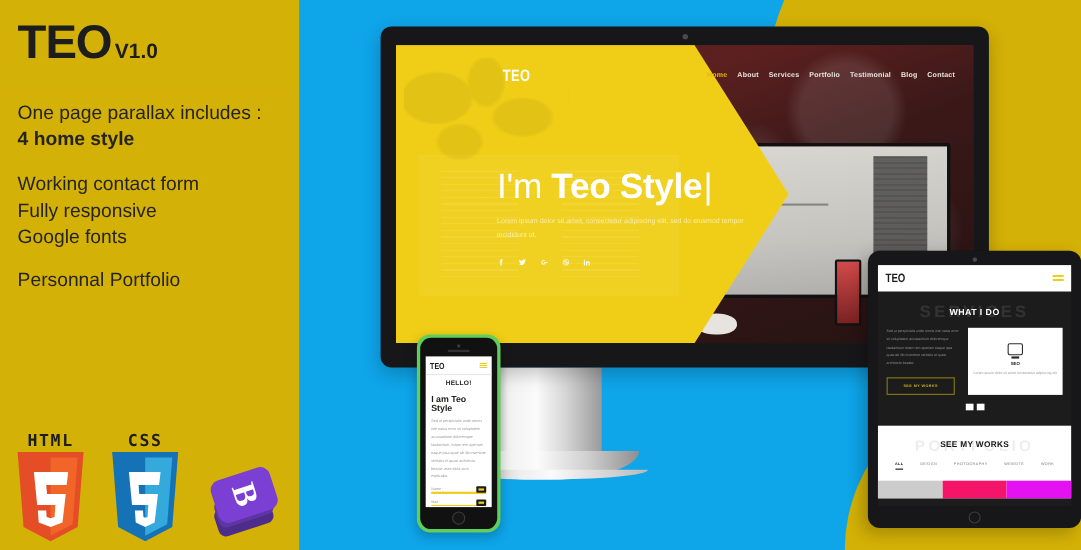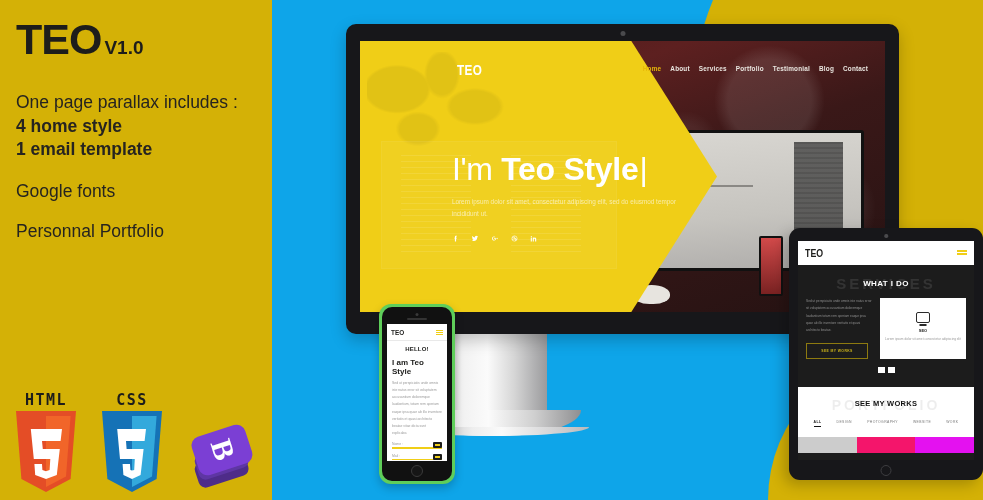--- a/index.html
+++ b/index.html
@@ -504,24 +504,25 @@
   <div class="left-col">
 
     <div class="logo-row">
       <span class="logo-main">TEO</span>
       <span class="logo-ver">V1.0</span>
     </div>
 
     <div class="feat-block">
       <div class="feat-line">One page parallax includes :</div>
       <div class="feat-line bold">4 home style</div>
-      <div class="feat-line bold">1 email template</div>
     </div>
 
     <div class="feat-block2">
+      <div class="feat-line">Working contact form</div>
+      <div class="feat-line">Fully responsive</div>
       <div class="feat-line">Google fonts</div>
     </div>
 
     <div class="feat-block3">
       <div class="feat-line">Personnal Portfolio</div>
     </div>
   </div>
 
   <div class="tech-row">
 

